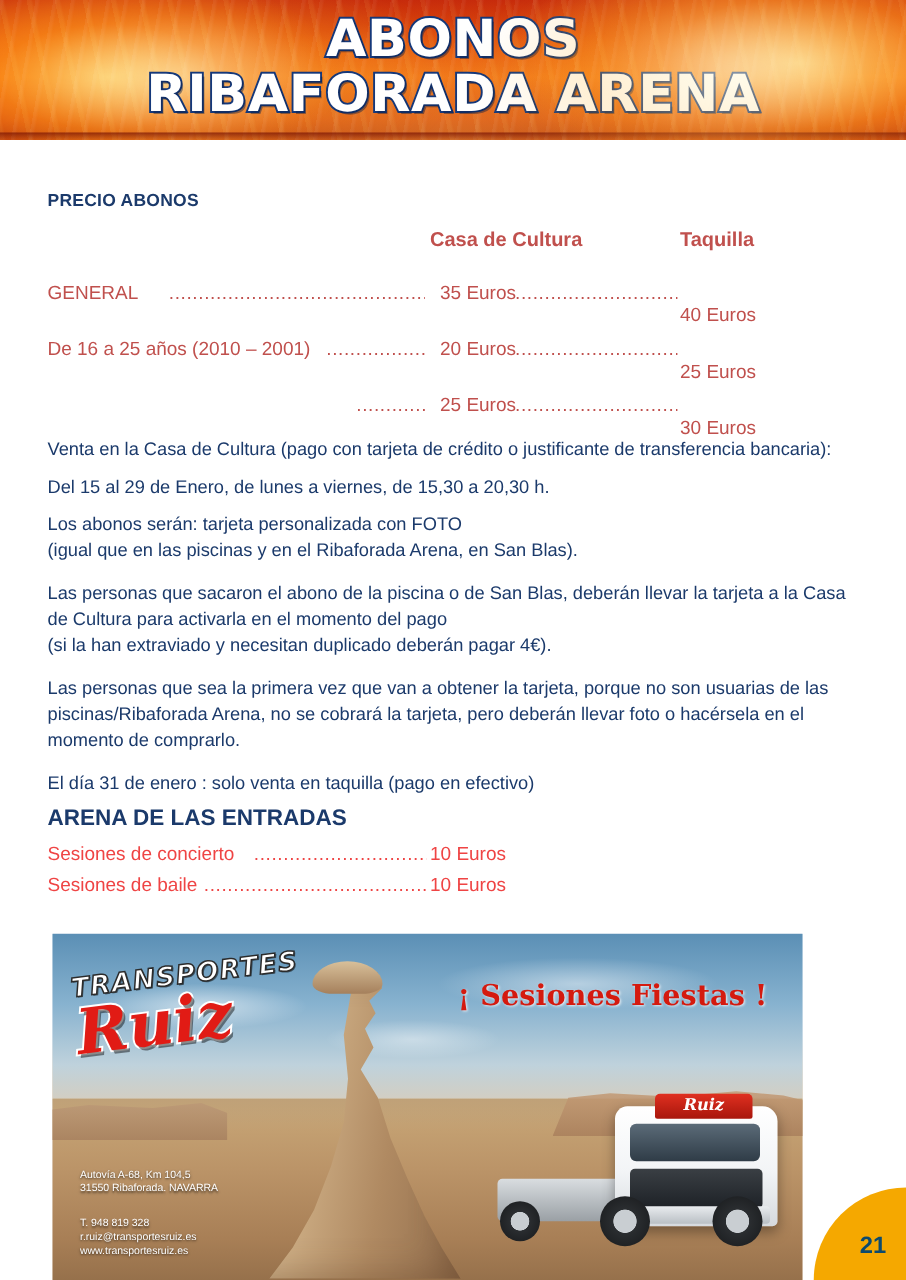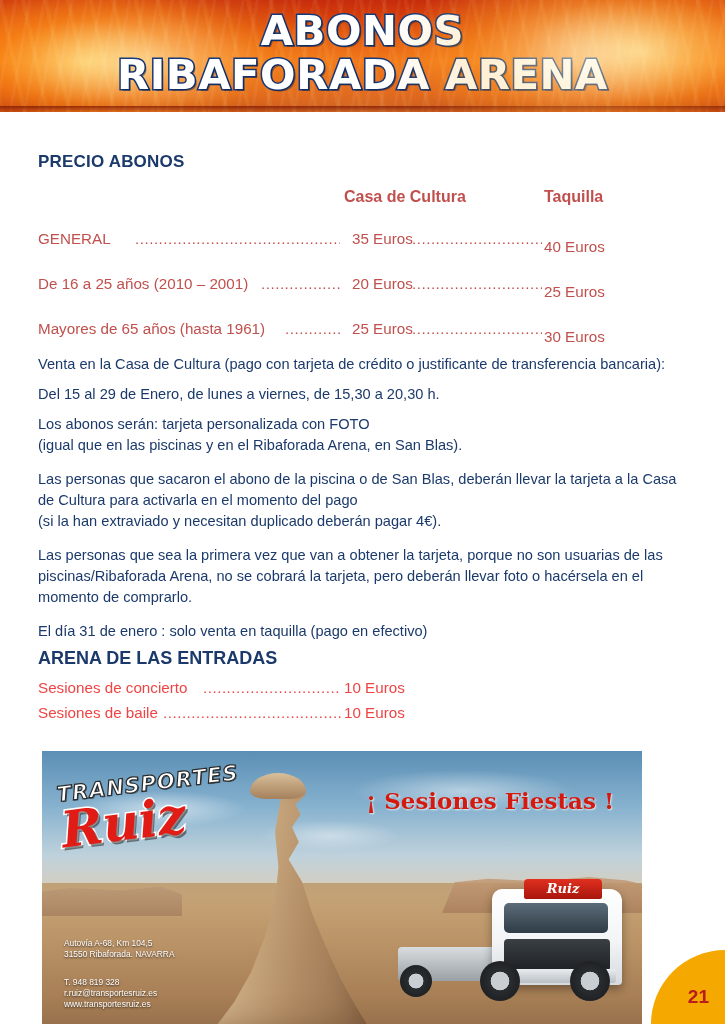--- a/index.html
+++ b/index.html
@@ -93,21 +93,21 @@
     width: 725px;
   }
   .inner {
     margin: 0 38px;
     width: 649px;
   }
 
   h2.section-title {
     margin: 40px 0 0 0;
     font-family: "Liberation Sans", sans-serif;
-    font-size: 17px;
+    font-size: 14px;
     font-weight: bold;
     color: #1b3a6b;
     letter-spacing: 0.2px;
   }
 
   
   .price-table {
     margin-top: 16px;
     position: relative;
     color: #c0504d;
@@ -140,21 +140,21 @@
     letter-spacing: 0.5px;
   }
   .prow .val1 { position: absolute; left: 314px; top: 0; }
   .prow .dots2 {
     position: absolute;
     top: 0;
     overflow: hidden;
     white-space: nowrap;
     letter-spacing: 0.5px;
   }
-  .prow .val2 { position: absolute; left: 506px; top: 8px; }
+  .prow .val2 { position: absolute; left: 506px; top: 18px; }
 
   p.body-text {
     margin: 13px 0 0 0;
     font-size: 14.6px;
     line-height: 21px;
     color: #1b3a6b;
     white-space: pre-line;
   }
   p.body-text.bold { font-weight: normal; }
   p.tight { margin-top: 9px; }
@@ -413,21 +413,21 @@
     background: #f5a800;
     border-radius: 74px 0 0 0;
   }
   .page-num {
     position: absolute;
     right: 16px;
     bottom: 16px;
     font-family: "Liberation Sans", sans-serif;
     font-weight: bold;
     font-size: 19px;
-    color: #b91c1c;
+    color: #0c4a6e;
   }
 </style>
 </head>
 <body>
 
 <div class="banner">
   <div class="flame-streaks"></div>
   <div class="banner-title">ABONOS
 RIBAFORADA ARENA</div>
   <div class="banner-bottom-edge"></div>
@@ -455,21 +455,20 @@
 
       <div class="prow">
         <span class="lbl">De 16 a 25 años (2010 – 2001)</span>
         <span class="dots1" style="left:223px; width:79px;">...............................</span>
         <span class="val1">20 Euros</span>
         <span class="dots2" style="left:374px; width:130px;">..........................................................</span>
         <span class="val2">25 Euros</span>
       </div>
 
       <div class="prow">
-        <span class="lbl">Mayores de 65 años (hasta 1961)</span>
         <span class="dots1" style="left:247px; width:55px;">.....................</span>
         <span class="val1">25 Euros</span>
         <span class="dots2" style="left:374px; width:130px;">..........................................................</span>
         <span class="val2">30 Euros</span>
       </div>
     </div>
 
     <p class="body-text bold">Venta en la Casa de Cultura (pago con tarjeta de crédito o justificante de transferencia bancaria):</p>
     <p class="body-text bold tight">Del 15 al 29 de Enero, de lunes a viernes, de 15,30 a 20,30 h.</p>
     <p class="body-text bold tight">Los abonos serán: tarjeta personalizada con FOTO

